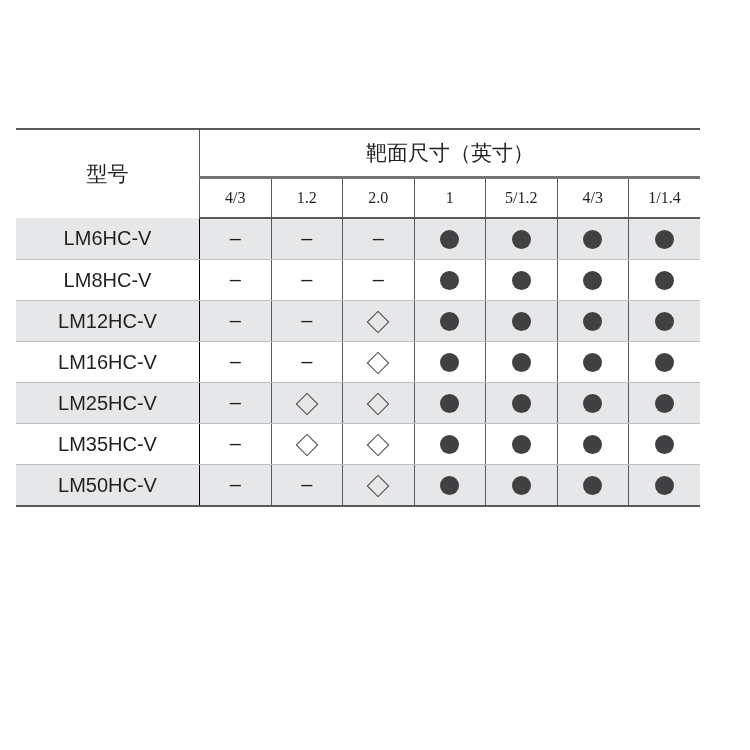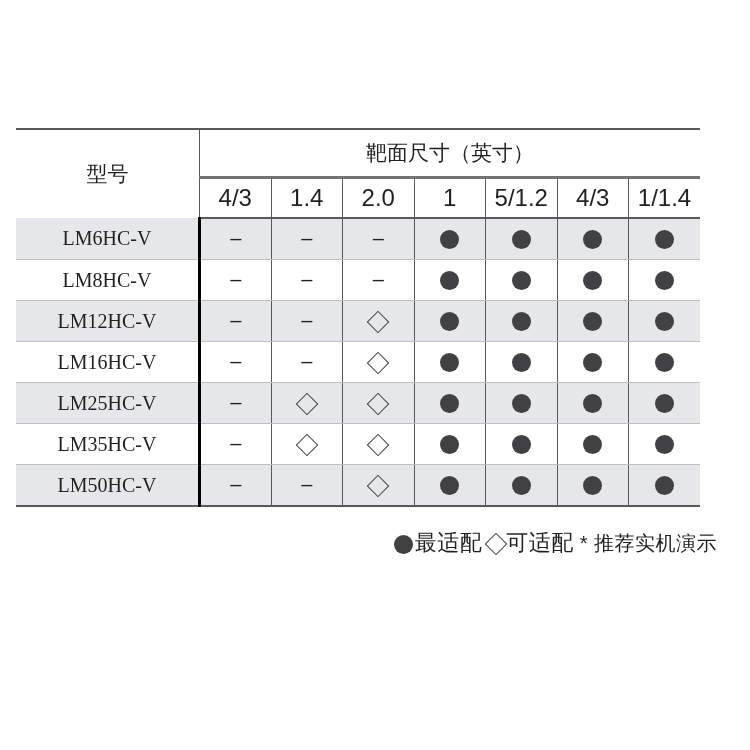--- a/index.html
+++ b/index.html
@@ -46,41 +46,41 @@
   .model-head {
     width: 183px;
     font-size: 21px;
     border-right: 1px solid #58595b;
   }
   .targets-head {
     border-bottom: 3px solid #737373;
   }
   .hdr-sub th {
     height: 38px;
-    font-size: 24px;
+    font-size: 16px;
     border-right: 1px solid #58595b;
     border-bottom: 2px solid #58595b;
+    font-family: Liberation Serif, serif;
   }
   .hdr-sub th.last {
     border-right: none;
   }
   tr.datarow td {
     height: 40px;
     border-bottom: 1px solid #bcbec0;
   }
   tr.datarow:last-child td {
     border-bottom: 2px solid #58595b;
   }
   td.model {
     text-align: left;
     padding-left: 18px;
     font-size: 20px;
-    border-right: 3px solid #000000;
+    border-right: 1px solid #000000;
     background: #ffffff;
-    font-family: Liberation Serif, serif;
   }
   td.cell {
     border-right: 1px solid #58595b;
     font-size: 19px;
   }
   td.cell.last {
     border-right: none;
   }
   tr.shaded td.cell,
   tr.shaded td.model {
@@ -137,21 +137,21 @@
 
   <div class="table-wrap">
     <table class="compat">
       <thead>
         <tr class="hdr-top">
           <th class="model-head" rowspan="2">型号</th>
           <th class="targets-head" colspan="7">靶面尺寸（英寸）</th>
         </tr>
         <tr class="hdr-sub">
           <th>4/3</th>
-          <th>1.4</th>
+          <th>1.2</th>
           <th>2.0</th>
           <th>1</th>
           <th>5/1.2</th>
           <th>4/3</th>
           <th class="last">1/1.4</th>
         </tr>
       </thead>
       <tbody id="table-body">
           <tr class="datarow shaded">
             <td class="model">LM6HC-V</td>
@@ -220,17 +220,14 @@
             <td class="cell"><span class="diamond"></span></td>
             <td class="cell"><span class="dot"></span></td>
             <td class="cell"><span class="dot"></span></td>
             <td class="cell"><span class="dot"></span></td>
             <td class="cell last"><span class="dot"></span></td>
           </tr>
         </tbody>
     </table>
   </div>
 
-  <div class="legend">
-    <span class="seg"><span class="dot"></span><span>最适配</span></span><span class="seg"><span class="diamond"></span><span>可适配</span></span><span class="seg star">* 推荐实机演示</span>
-  </div>
 
 </div>
 
 </body></html>

